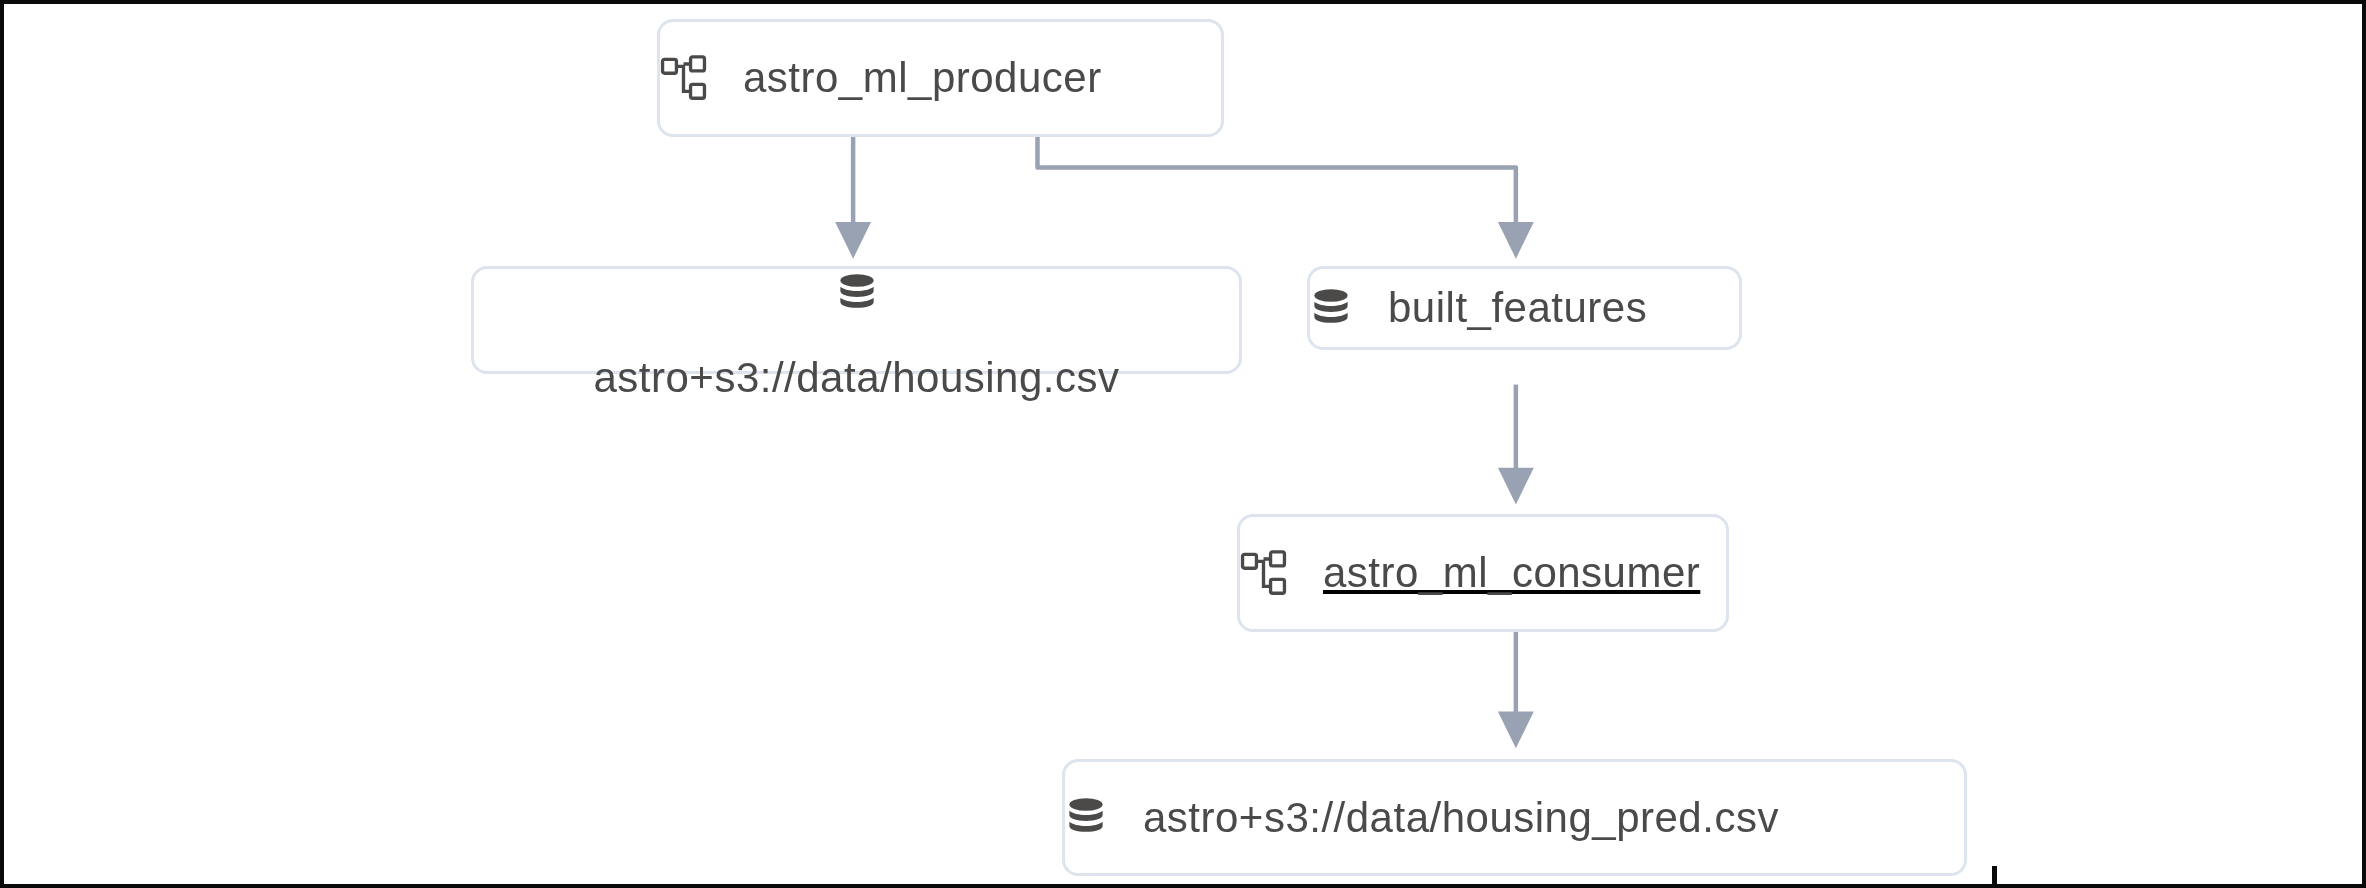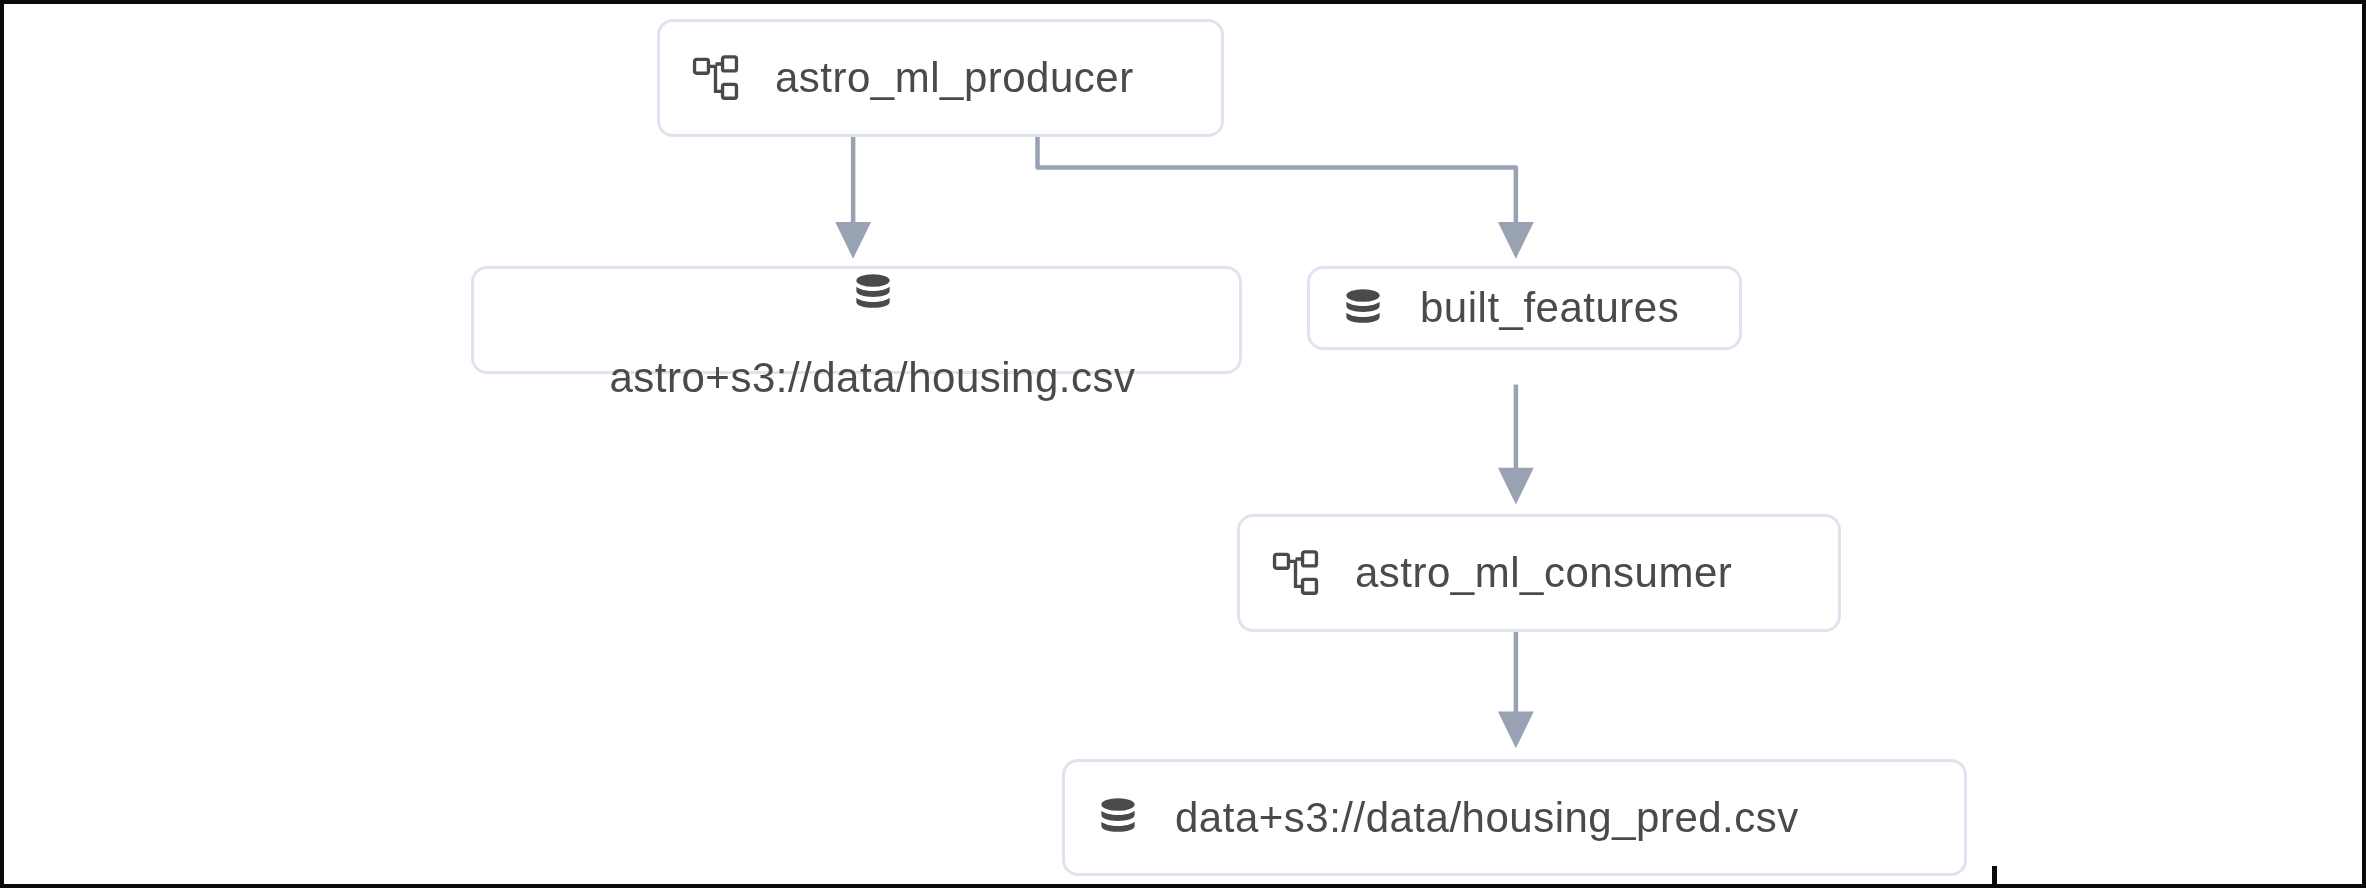--- a/index.html
+++ b/index.html
@@ -32,21 +32,20 @@
     stroke: none;
   }
 
   .nodes-layer { position: absolute; left: 0; top: 0; width: 100%; height: 100%; }
 
   .graph-node {
     position: absolute;
     box-sizing: border-box;
     display: flex;
     align-items: center;
-    padding-left: 32px;
     gap: 36px;
     background: #ffffff;
     border: 3px solid var(--node-border, #dde4ee);
     border-radius: 16px;
     cursor: pointer;
   }
   .graph-node .label {
     font-size: 42px;
     color: var(--node-text, #4b4a49);
     white-space: nowrap;
@@ -113,38 +112,38 @@
 
     <span class="icon icon-db">
       <svg viewBox="0 0 24 24">
         <ellipse cx="12" cy="4.6" rx="9.5" ry="3.6"></ellipse>
         <path d="M2.5 8.2 v2.4 c0 2 4.3 3.4 9.5 3.4 s9.5 -1.4 9.5 -3.4 V8.2 c-1.9 1.6 -5.4 2.4 -9.5 2.4 S4.4 9.8 2.5 8.2 z"></path>
         <path d="M2.5 14.4 v2.4 c0 2 4.3 3.4 9.5 3.4 s9.5 -1.4 9.5 -3.4 v-2.4 c-1.9 1.6 -5.4 2.4 -9.5 2.4 s-7.6 -0.8 -9.5 -2.4 z"></path>
       </svg>
     </span>
     <span class="label">built_features</span>
   </div>
-      <div class="graph-node" style="left: 1233px; top: 510px; width: 604px; height: 118px;">
+      <div class="graph-node" style="left: 1233px; top: 510px; width: 492px; height: 118px; text-decoration: underline;">
     <span class="icon icon-dag">
       <svg viewBox="0 0 24 24">
         <rect x="1.3" y="2.2" width="7.1" height="7.1" rx="1"></rect>
         <rect x="15.6" y="1" width="7.1" height="7.1" rx="1"></rect>
         <rect x="15.6" y="15" width="7.1" height="7.1" rx="1"></rect>
         <path d="M8.4 5.8 H12 V18.6 H15.6 M12 4.6 H15.6"></path>
       </svg>
     </span>
 
     <span class="label">astro_ml_consumer</span>
   </div>
       <div class="graph-node" style="left: 1058px; top: 755px; width: 905px; height: 117px;">
 
     <span class="icon icon-db">
       <svg viewBox="0 0 24 24">
         <ellipse cx="12" cy="4.6" rx="9.5" ry="3.6"></ellipse>
         <path d="M2.5 8.2 v2.4 c0 2 4.3 3.4 9.5 3.4 s9.5 -1.4 9.5 -3.4 V8.2 c-1.9 1.6 -5.4 2.4 -9.5 2.4 S4.4 9.8 2.5 8.2 z"></path>
         <path d="M2.5 14.4 v2.4 c0 2 4.3 3.4 9.5 3.4 s9.5 -1.4 9.5 -3.4 v-2.4 c-1.9 1.6 -5.4 2.4 -9.5 2.4 s-7.6 -0.8 -9.5 -2.4 z"></path>
       </svg>
     </span>
-    <span class="label">data+s3://data/housing_pred.csv</span>
+    <span class="label">astro+s3://data/housing_pred.csv</span>
   </div>
     </div>
   <div class="cropped-fragment"></div>
 </div>
 
 </body></html>

